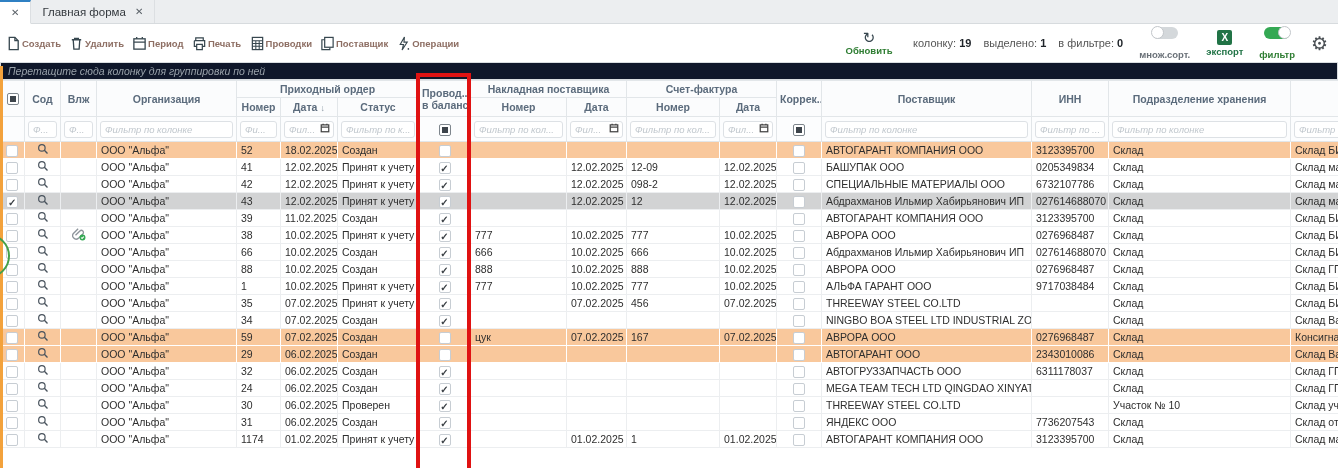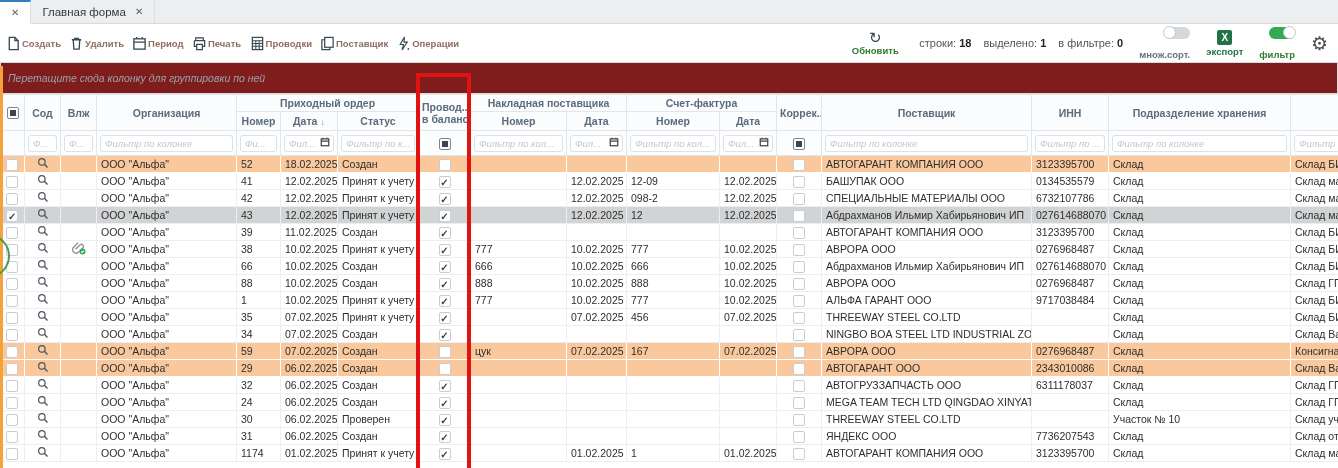--- a/index.html
+++ b/index.html
@@ -16,36 +16,36 @@
   .toolbar { height:38px; display:flex; align-items:center; padding:0 10px 0 6px; background:#fff; }
   .tbtn { display:flex; align-items:center; justify-content:center; min-width:50px; margin-right:8px; gap:1px; }
   .tbtn svg { display:block; }
   .tbtn .lbl { font-size:9.5px; color:#8d6e63; font-weight:bold; white-space:nowrap; }
   .tb-right { margin-left:auto; display:flex; align-items:center; gap:16px; }
   .refresh-btn { display:flex; flex-direction:column; align-items:center; gap:0; min-width:56px; }
   .refresh-btn .glyph { font-size:15px; line-height:15px; color:#37474f; }
   .refresh-btn .lbl { font-size:9.5px; color:#2e7d32; font-weight:bold; }
   .stats { display:flex; gap:12px; font-size:11px; color:#555; }
   .stats b { color:#1e2328; }
-  .toggle-wrap { display:flex; flex-direction:column; align-items:flex-end; gap:10px; }
+  .toggle-wrap { display:flex; flex-direction:column; align-items:center; gap:10px; }
   .toggle { width:26px; height:12px; border-radius:7px; position:relative; }
   .toggle.off { background:#d4d8db; }
   .toggle.on  { background:#34a853; }
   .toggle .knob { width:13px; height:13px; border-radius:50%; background:#fff; border:1px solid #c2c6ca; position:absolute; top:-1px; }
   .toggle.off .knob { left:-1px; }
   .toggle.on  .knob { right:-1px; }
   .toggle-wrap .lbl { font-size:9.5px; color:#6a7178; font-weight:bold; }
   .toggle-wrap .lbl.green { color:#2e7d32; }
   .export-btn { display:flex; flex-direction:column; align-items:center; gap:1px; }
   .excel-ico { width:15px; height:15px; background:#217346; color:#fff; border-radius:2px; font-size:10px; font-weight:bold; display:flex; align-items:center; justify-content:center; }
   .export-btn .lbl { font-size:9.5px; color:#217346; font-weight:bold; }
   .gear { font-size:19px; color:#4a4f54; line-height:19px; }
 
   
-  .groupbar { height:32px; border:1px solid #d9dde0; display:flex; align-items:center; padding-left:7px; font-size:10.5px; font-style:italic; color:#98a1a9; background:#7f1d1d; }
+  .groupbar { height:18px; border:1px solid #d9dde0; display:flex; align-items:center; padding-left:7px; font-size:10.5px; font-style:italic; color:#98a1a9; background:#0f172a; }
 
   
   .grid-wrap { position:relative; width:1338px; overflow:hidden; }
   table { border-collapse:collapse; table-layout:fixed; width:1350px; font-size:10.5px; }
   thead th { background:#fbfcfd; color:#5b6b7c; font-weight:bold; font-size:10.5px; border:1px solid #e2e6e9; padding:0 3px; white-space:nowrap; overflow:hidden; }
   tr.h1 th { height:17px; }
   tr.h2 th { height:19px;margin-top:8px; }
   tr.hf th { height:25px; background:#fcfdfe; position:relative; }
   .sort-arr { font-size:9px; color:#8b98a4; margin-left:3px; }
   .two-line span { display:block; line-height:12px; }
@@ -144,21 +144,21 @@
       </span>
     <span class="lbl">Операции</span>
   </div>
 
   <div class="tb-right">
     <div class="refresh-btn">
       <span class="glyph">↻</span>
       <span class="lbl">Обновить</span>
     </div>
     <div class="stats">
-      <span><span>строки:</span> <b>18</b></span>
+      <span><span>колонку:</span> <b>19</b></span>
       <span><span>выделено:</span> <b>1</b></span>
       <span><span>в фильтре:</span> <b>0</b></span>
     </div>
     <div class="toggle-wrap">
       <span class="toggle off">
           <span class="knob"></span>
         </span>
       <span class="lbl">множ.сорт.</span>
     </div>
     <div class="export-btn">
@@ -291,21 +291,21 @@
           <td>41</td>
           <td>12.02.2025</td>
           <td>Принят к учету</td>
           <td class="center"><span class="cb">✓</span></td>
           <td></td>
           <td>12.02.2025</td>
           <td>12-09</td>
           <td>12.02.2025</td>
           <td class="center"><span class="cb"></span></td>
           <td>БАШУПАК ООО</td>
-          <td>0134535579</td>
+          <td>0205349834</td>
           <td>Склад</td>
           <td>Склад ма</td>
         </tr>
         <tr>
           <td class="center"><span class="cb"></span></td>
           <td class="center"><svg width="12" height="12" viewBox="0 0 16 16">
               <circle cx="6.5" cy="6.5" r="4.3" fill="none" stroke="#49535d" stroke-width="1.6"></circle>
               <line x1="9.8" y1="9.8" x2="14" y2="14" stroke="#49535d" stroke-width="1.8"></line>
             </svg></td>
           <td class="center"></td>

